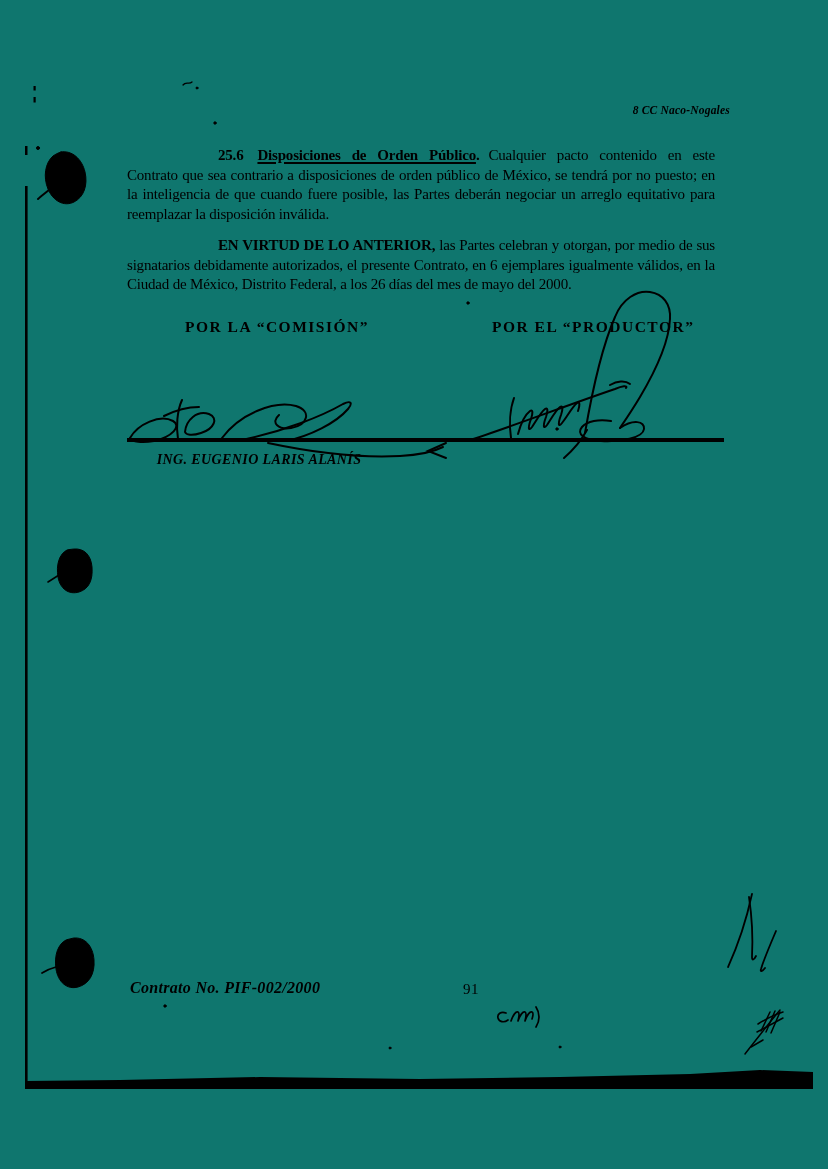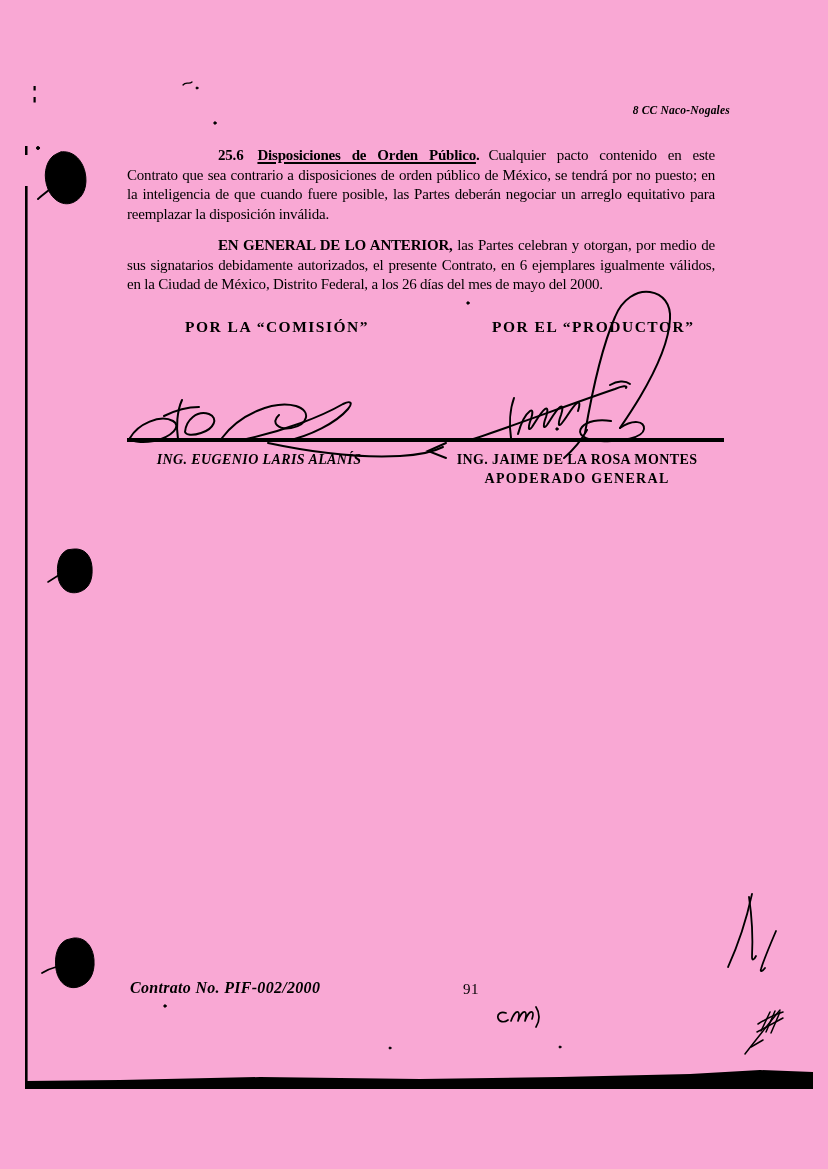--- a/index.html
+++ b/index.html
@@ -1,19 +1,19 @@
 <!DOCTYPE html>
 <html><head>
 <meta charset="utf-8">
 <style>
   html,body{margin:0;padding:0;background:#e8e8e8;}
   .page{
     position:relative;
     width:828px;height:1169px;
-    background:#f9a8d4;
+    background:#0f766e;
     overflow:hidden;
     font-family:"Liberation Serif", serif;
     color:#000;
   }
   
   .body-text{
     position:absolute;left:127px;top:146px;width:604px;
     font-size:15px;line-height:19.5px;letter-spacing:-0.2px;
     text-align:justify;
   }
@@ -66,34 +66,30 @@
 </style>
 </head>
 <body>
 
 <div class="page">
 
   <div class="header-right">8 CC Naco-Nogales</div>
 
   <div class="body-text">
     <p><span class="b num-gap">25.6</span><span class="b u">Disposiciones de Orden Público</span><span class="b dot-gap">.</span><span>Cualquier pacto contenido en este Contrato que sea contrario a disposiciones de orden público de México, se tendrá por no puesto; en la inteligencia de que cuando fuere posible, las Partes deberán negociar un arreglo equitativo para reemplazar la disposición inválida.</span></p>
-    <p><span class="b">EN GENERAL DE LO ANTERIOR,</span><span> las Partes celebran y otorgan, por medio de sus signatarios debidamente autorizados, el presente Contrato, en 6 ejemplares igualmente válidos, en la Ciudad de México, Distrito Federal, a los 26 días del mes de mayo del 2000.</span></p>
+    <p><span class="b">EN VIRTUD DE LO ANTERIOR,</span><span> las Partes celebran y otorgan, por medio de sus signatarios debidamente autorizados, el presente Contrato, en 6 ejemplares igualmente válidos, en la Ciudad de México, Distrito Federal, a los 26 días del mes de mayo del 2000.</span></p>
   </div>
 
   <div class="sig-title left">POR LA “COMISIÓN”</div>
   <div class="sig-title right">POR EL “PRODUCTOR”</div>
 
   <div class="sig-rule"></div>
 
   <div class="sig-block left">
     <div class="name">ING. EUGENIO LARIS ALANÍS</div>
-  </div>
-  <div class="sig-block right">
-    <div class="name">ING. JAIME DE LA ROSA MONTES</div>
-    <div class="role">APODERADO GENERAL</div>
   </div>
 
   <div class="footer-contract">Contrato No. PIF-002/2000</div>
   <div class="footer-page">91</div>
 
   <svg class="overlay" viewBox="0 0 828 1169">
 
     <g fill="#000">
       <rect x="25" y="146" width="2.5" height="9"></rect>
       <rect x="25" y="186" width="2.6" height="902"></rect>

